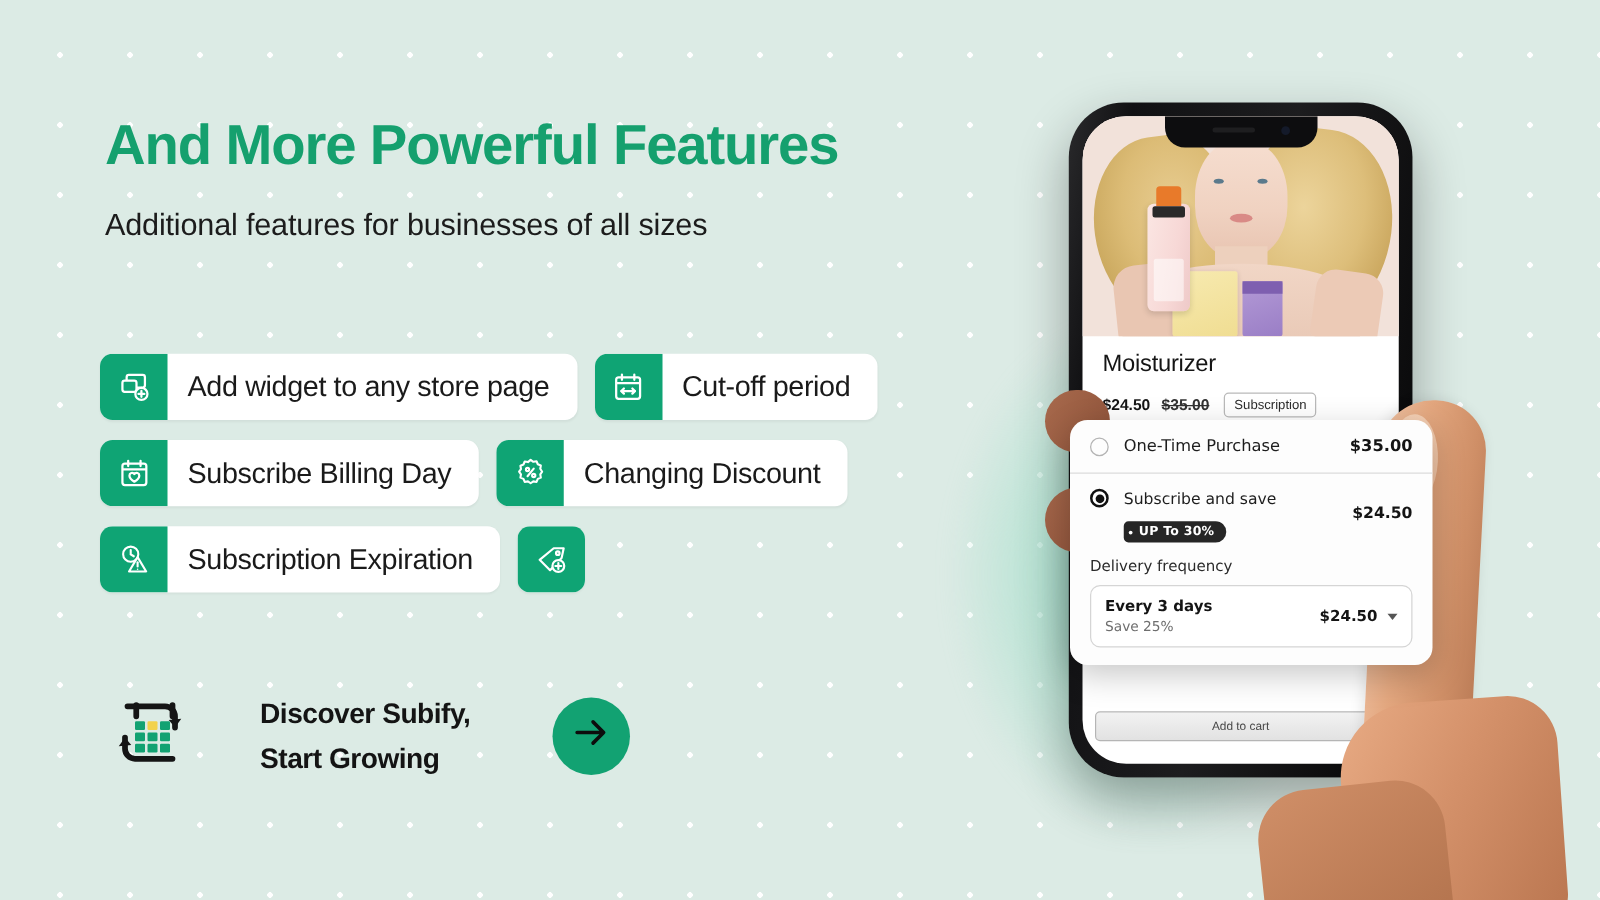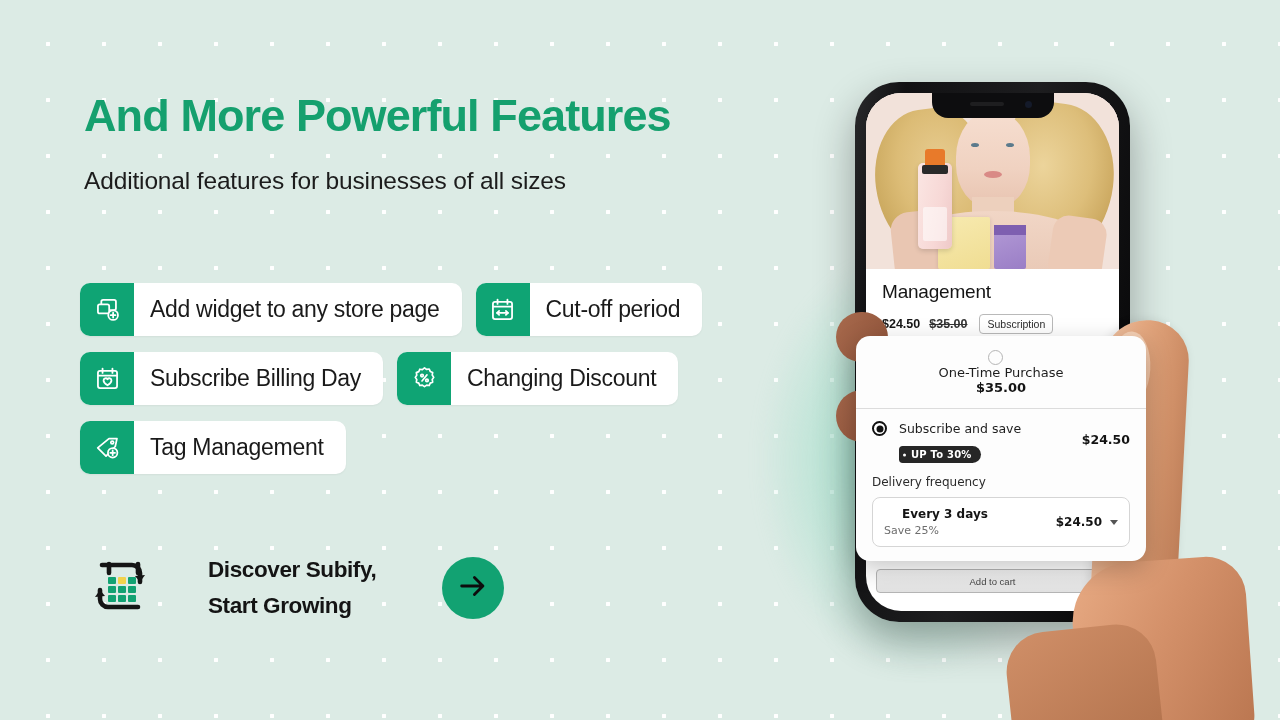--- a/index.html
+++ b/index.html
@@ -321,21 +321,20 @@
     background: #fdfdfd;
     border-radius: 14px;
     box-shadow: 0 8px 26px rgba(0,0,0,0.22);
     z-index: 30;
     overflow: hidden;
     font-family: "DejaVu Sans", sans-serif;
   }
   .w-opt {
     display:flex; align-items:center;
     padding: 14px 16px 13px 16px;
-    flex-direction: column;
   }
   .w-divider { height:1px; background:#dcdcdc; }
   .radio {
     width: 15px; height: 15px; border-radius:50%;
     border: 1.6px solid #b4b4b4; flex:0 0 15px;
     margin-right: 12px; box-sizing:border-box;
   }
   .radio.on {
     border-color: #111; border-width: 2px;
     position: relative; background: #fff;
@@ -368,21 +367,21 @@
   }
   .w-sub-price { font-size:12.5px; font-weight:bold; color:#141414; padding-top:11px; }
   .w-freq-label { font-size:12px; color:#2a2a2a; margin: 12px 0 8px 0; }
   .w-freq-box {
     border:1px solid #d5d5d5; border-radius:8px;
     padding: 9px 11px;
     display:flex; align-items:center;
     background:#fff;
   }
   .w-freq-left { flex:1; }
-  .w-freq-name { font-size:12px; font-weight:bold; color:#141414;margin-left:18px; }
+  .w-freq-name { font-size:12px; font-weight:bold; color:#141414; }
   .w-freq-save { font-size:11px; color:#6e6e6e; margin-top:3px; }
   .w-freq-price { font-size:12px; font-weight:bold; color:#141414; margin-right:8px; }
   .caret {
     width:0;height:0;border-left:4.5px solid transparent;
     border-right:4.5px solid transparent;border-top:5px solid #555;
   }
 
   
   .hand { position:absolute; z-index:20; pointer-events:none; }
   .thumb {
@@ -487,31 +486,42 @@
             <circle cx="9.8" cy="9.4" r="1.15"></circle>
             <circle cx="14.2" cy="13.7" r="1.15"></circle>
           </svg>
         </div>
         <div class="pill-label">Changing Discount</div>
       </div>
     </div>
 
     <div class="pill-row">
 
+      <div class="pill">
+        <div class="pill-icon">
+          <svg width="27" height="27" viewBox="0 0 24 24" fill="none" stroke="#fff" stroke-width="1.5">
+            <circle cx="9.4" cy="8.3" r="5.4"></circle>
+            <path d="M9.4 5.3v3.2l2.2 1.3" stroke-linecap="round"></path>
+            <path d="M14.3 10.4l6.1 10.2H8.2z" stroke-linejoin="round" fill="#0fa474"></path>
+            <path d="M14.3 14v3.1" stroke-linecap="round"></path>
+            <circle cx="14.3" cy="19" r="0.55" fill="#fff" stroke="none"></circle>
+          </svg>
+        </div>
+        <div class="pill-label">Subscription Expiration</div>
+      </div>
 
       <div class="pill">
         <div class="pill-icon">
           <svg width="27" height="27" viewBox="0 0 24 24" fill="none" stroke="#fff" stroke-width="1.55">
             <path d="M20.4 4.1h-7.1L3.3 12.3l7.4 7.4 8.2-8.6z" stroke-linejoin="round"></path>
             <circle cx="16.2" cy="7.6" r="1.25"></circle>
             <circle cx="16.6" cy="16.7" r="4.2" fill="#0fa474"></circle>
             <path d="M16.6 14.6v4.2M14.5 16.7h4.2" stroke-linecap="round"></path>
           </svg>
         </div>
-        <div class="pill-label">Tag Management</div>
       </div>
     </div>
   </div>
 
   <div class="cta">
     <div class="cta-logo">
       <svg width="68" height="68" viewBox="0 0 68 68" fill="none">
         <path d="M16 13h30a8 8 0 0 1 8 8v9" stroke="#151515" stroke-width="4.6" stroke-linecap="round"></path>
         <path d="M52 12v9M23 12v9" stroke="#151515" stroke-width="4.6" stroke-linecap="round"></path>
         <path d="M54 30l-5-6 10-1z" fill="#151515"></path>
@@ -569,21 +579,21 @@
               <span class="ptop"></span>
             </div>
           <div class="bottle">
               <span class="cap"></span>
               <span class="cap2"></span>
               <span class="lbl"></span>
             </div>
         </div>
 
         <div class="product-info">
-          <div class="product-title">Management</div>
+          <div class="product-title">Moisturizer</div>
           <div class="price-row">
             <span class="price-now">$24.50</span>
             <span class="price-old">$35.00</span>
             <span class="sub-tag">Subscription</span>
           </div>
           <div class="qty-label">Quantity</div>
         </div>
 
         <div class="addcart-wrap">
           <div class="addcart">Add to cart</div>

